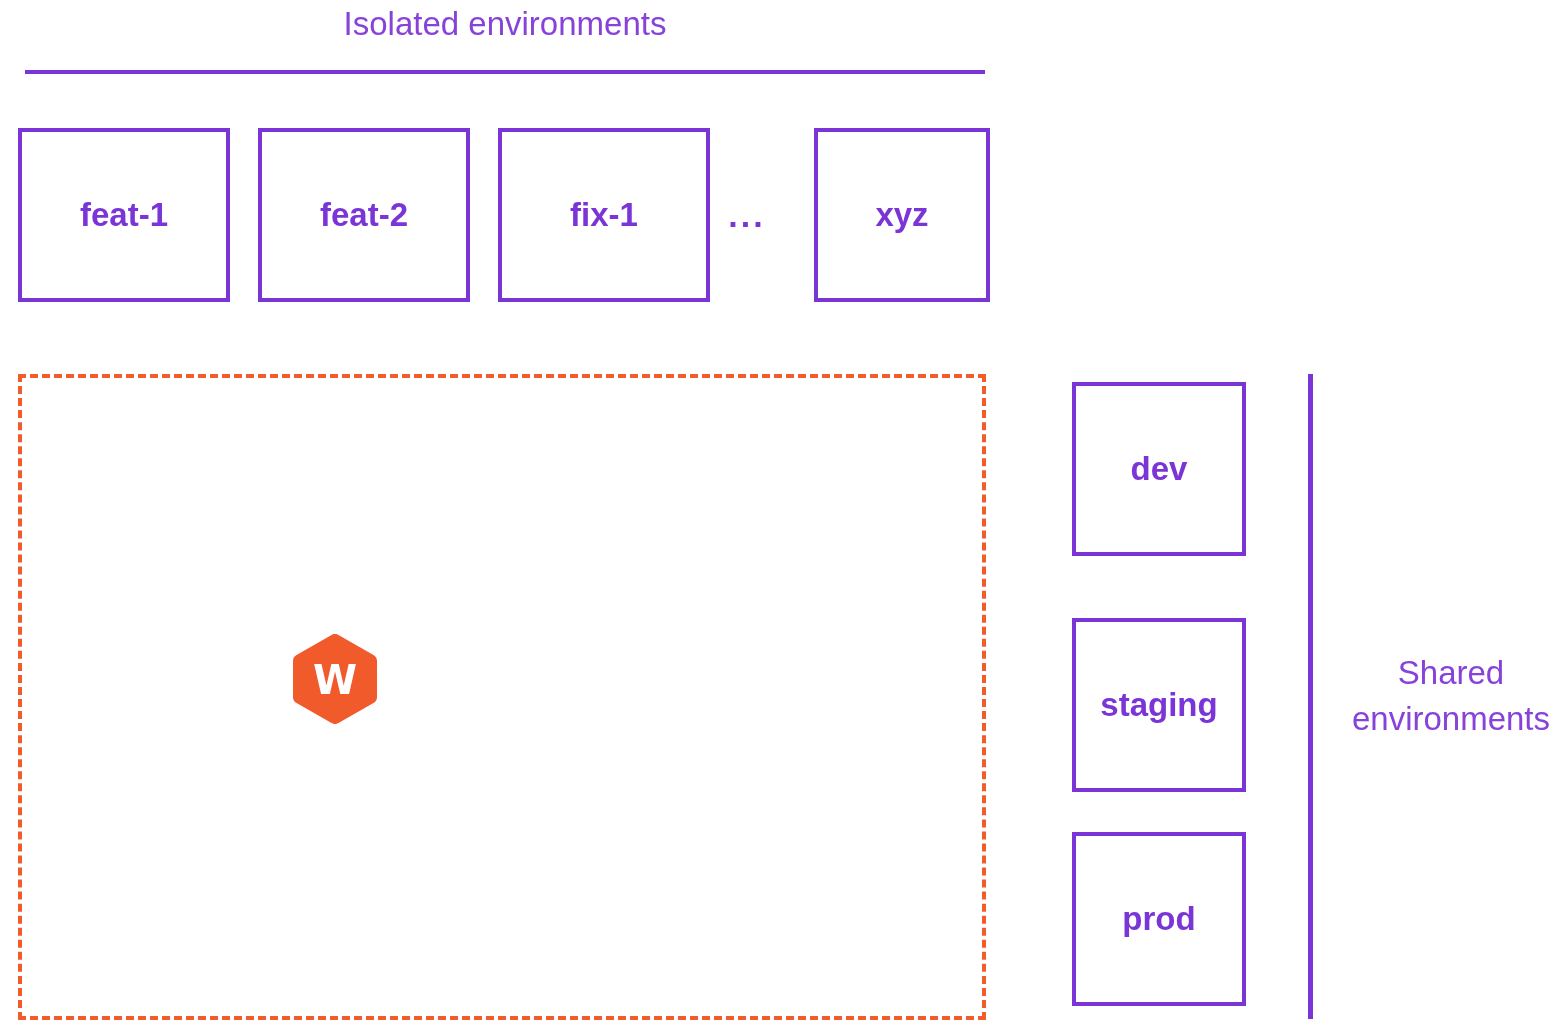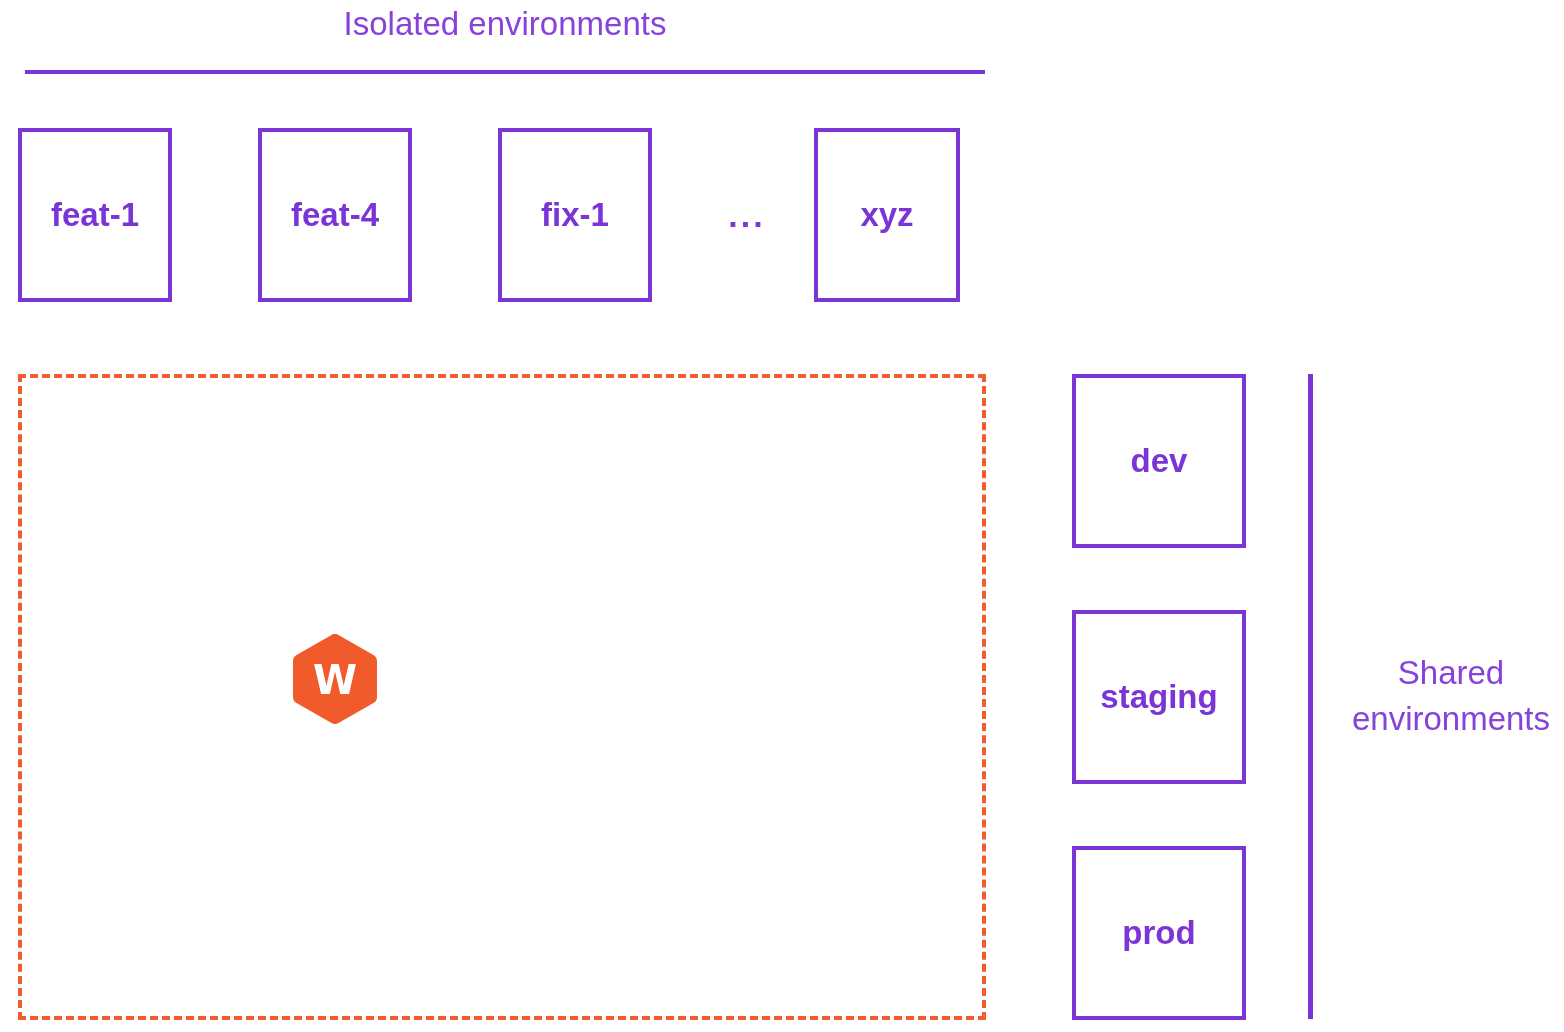--- a/index.html
+++ b/index.html
@@ -28,21 +28,21 @@
     position: absolute;
     left: 25px;
     top: 70px;
     width: 960px;
     height: 4px;
     background: #7b35d6;
   }
   .env-box {
     position: absolute;
     box-sizing: border-box;
-    width: 154px;
+    width: 212px;
     height: 174px;
     border: 4px solid #7b35d6;
     background: #ffffff;
     display: flex;
     align-items: center;
     justify-content: center;
     font-weight: 700;
     font-size: 33px;
     color: #7b35d6;
   }
@@ -79,21 +79,21 @@
     display: flex;
     align-items: center;
     gap: 23px;
   }
   .brand-name {
     font-size: 44px;
     font-weight: 700;
     color: #f25c2b;
     white-space: nowrap;
   }
-  .shared-col { left: 1072px; width: 174px; }
+  .shared-col { left: 1072px; width: 174px; margin-top: 8px; }
   .vline {
     position: absolute;
     left: 1308px;
     top: 374px;
     width: 5px;
     height: 645px;
     background: #7b35d6;
   }
   .shared-title {
     left: 1336px;
@@ -108,46 +108,46 @@
 
 <div class="canvas">
 
   <div class="section-title iso-title">Isolated environments</div>
   <div class="iso-underline"></div>
 
   <div class="env-box row-box" style="left:18px;">
     <span>feat-1</span>
   </div>
   <div class="env-box row-box" style="left:258px;">
-    <span>feat-4</span>
+    <span>feat-2</span>
   </div>
   <div class="env-box row-box" style="left:498px;justify-content:center;">
     <span>fix-1</span>
   </div>
   <div class="dots">...</div>
-  <div class="env-box row-box" style="left:814px; width:146px;">
+  <div class="env-box row-box" style="left:814px; width:176px;">
     <span>xyz</span>
   </div>
 
   <div class="dashed-frame"></div>
 
   <div class="brand">
     <svg width="84" height="90" viewBox="0 0 84 90">
       <polygon points="42,7 77,27 77,63 42,83 7,63 7,27" fill="#f15b2b" stroke="#f15b2b" stroke-width="14" stroke-linejoin="round"></polygon>
       <text x="42" y="60" text-anchor="middle" font-size="40" font-weight="bold" fill="#ffffff" font-family="DejaVu Sans, sans-serif">W</text>
     </svg>
   </div>
 
   <div class="env-box shared-col" style="top:374px;">
     <span>dev</span>
   </div>
   <div class="env-box shared-col" style="top:610px;justify-content:center;">
     <span>staging</span>
   </div>
-  <div class="env-box shared-col" style="top:846px;">
+  <div class="env-box shared-col" style="top:824px;">
     <span>prod</span>
   </div>
 
   <div class="vline"></div>
 
   <div class="section-title shared-title">Shared environments</div>
 
 </div>
 
 </body></html>

